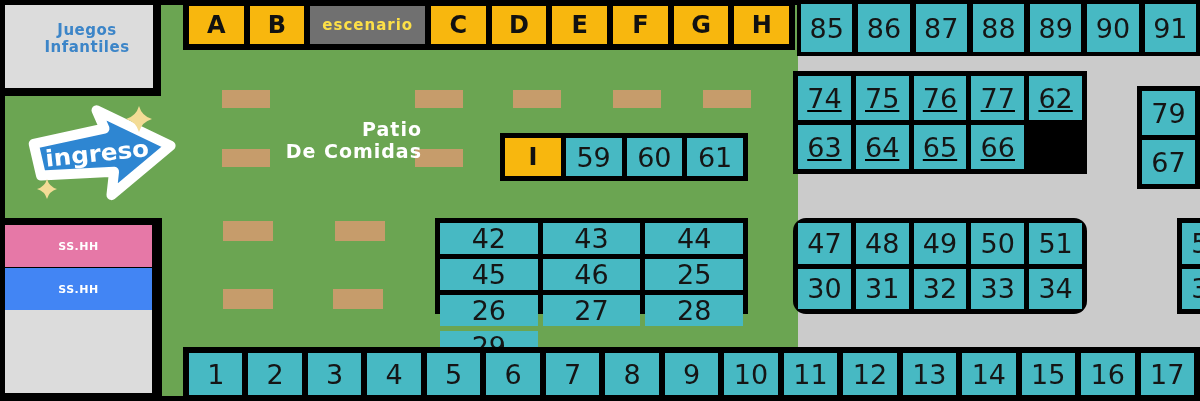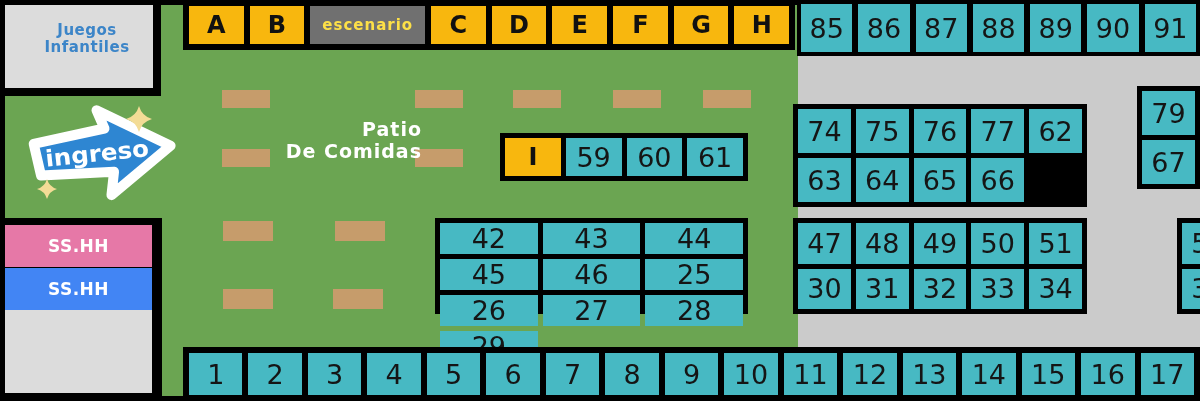--- a/index.html
+++ b/index.html
@@ -8,44 +8,44 @@
   .bg{position:absolute;}
   #park{left:5px;top:5px;width:793px;height:391px;background:var(--green);}
   #walkway{left:798px;top:0;width:402px;height:401px;background:var(--walkway_gray);}
 
   .strip{position:absolute;background:#000;display:flex;box-sizing:border-box;}
   #letters{left:183px;top:0;width:612px;height:50px;gap:6px;padding:6px;}
   #row85{left:797px;top:0;width:403px;height:56px;gap:6px;padding:4px;}
   #bottom{left:183px;top:347px;width:1017px;height:54px;gap:6px;padding:6px;}
 
   .grid{position:absolute;background:#000;display:grid;gap:5px;padding:5px;box-sizing:border-box;}
-  #b74{left:793px;top:104px;width:294px;height:103px;grid-template-columns:repeat(5,1fr);}
+  #b74{left:793px;top:71px;width:294px;height:103px;grid-template-columns:repeat(5,1fr);text-decoration:underline;}
   #c79{left:1137px;top:86px;width:63px;height:103px;grid-template-rows:1fr 1fr;}
   #bI {left:500px;top:133px;width:248px;height:48px;grid-template-columns:repeat(4,1fr);}
   #b42{left:435px;top:218px;width:313px;height:96px;grid-template-columns:repeat(3,1fr);}
-  #b47{left:793px;top:218px;width:294px;height:96px;grid-template-columns:repeat(5,1fr);}
+  #b47{left:793px;top:218px;width:294px;height:96px;grid-template-columns:repeat(5,1fr);border-radius:13px;}
   #c52{left:1137px;top:218px;width:63px;height:96px;grid-template-rows:1fr 1fr;margin-left:40px;}
 
   .ncell{background:var(--stall_teal);flex:1;display:flex;align-items:center;justify-content:center;
          font-size:27px;color:#151515;}
   .lcell{background:var(--stall_yellow);flex:1;display:flex;align-items:center;justify-content:center;
          font-size:24px;font-weight:bold;color:#111;}
   .stage{background:var(--stage_gray);flex:2.1;display:flex;align-items:center;justify-content:center;
          color:#fde047;font-size:15px;font-weight:bold;letter-spacing:1px;}
 
   #juegos{position:absolute;left:0;top:0;width:161px;height:96px;background:#000;
           padding:5px 8px 8px 5px;box-sizing:border-box;}
   #juegos .inner{width:100%;height:100%;background:var(--box_gray);display:flex;flex-direction:column;
           align-items:center;justify-content:center;padding-bottom:16px;box-sizing:border-box;
           color:var(--title_blue);font-weight:bold;font-size:15px;line-height:17px;letter-spacing:.5px;padding-left:16px;}
 
   #sshh{position:absolute;left:0;top:218px;width:162px;height:183px;background:#000;
         padding:7px 10px 8px 5px;box-sizing:border-box;display:flex;flex-direction:column;}
   .band{height:42px;display:flex;align-items:center;justify-content:center;color:#fff;
-        font-weight:bold;font-size:17px;letter-spacing:.5px;}
+        font-weight:bold;font-size:11px;letter-spacing:.5px;}
   .band.pink{background:var(--pink);}
   .band.blue{background:var(--blue);margin-top:1px;}
   #sshh .rest{flex:1;background:var(--box_gray);}
 
   #patio{position:absolute;left:268px;top:118px;width:154px;text-align:right;color:#fff;
          font-weight:bold;font-size:19px;line-height:22px;letter-spacing:1px;}
 
   .table{position:absolute;background:var(--table_tan);}
 
   #entrance{position:absolute;left:15px;top:96px;width:172px;height:114px;}

